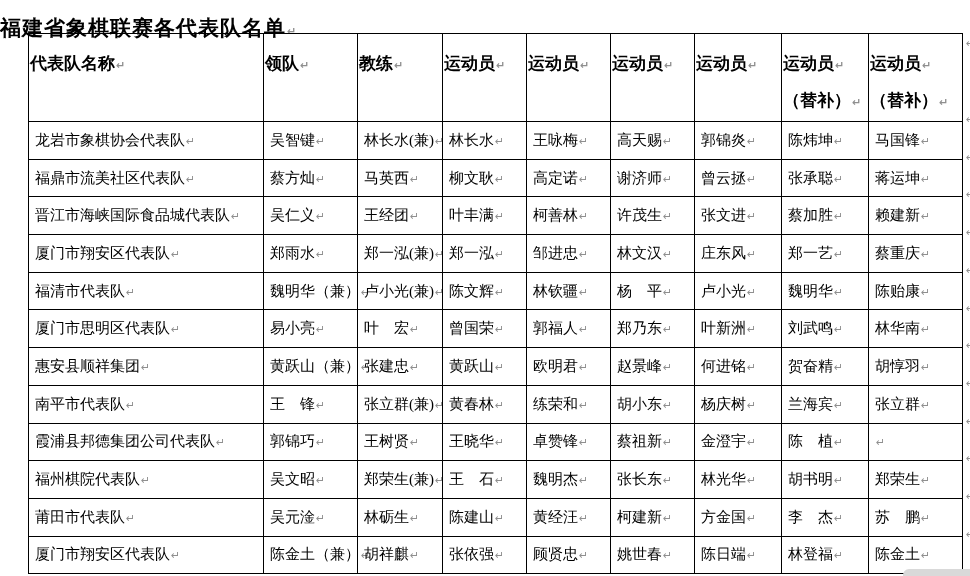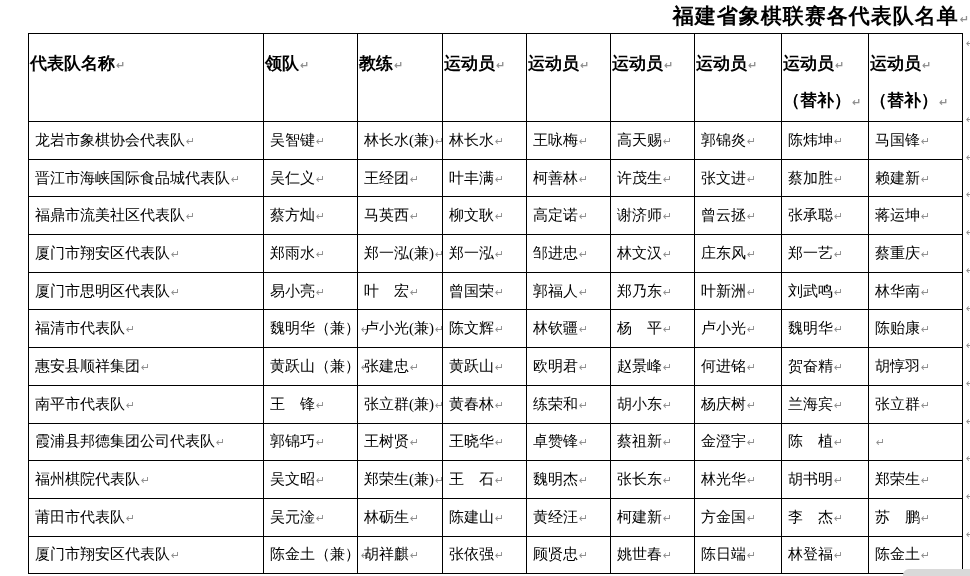--- a/index.html
+++ b/index.html
@@ -2,21 +2,21 @@
 <html><head>
 <meta charset="utf-8">
 <style>
   html,body{margin:0;padding:0;}
   body{
     width:970px;height:576px;overflow:hidden;background:#ffffff;
     font-family:"Liberation Serif","DejaVu Serif",serif;color:#000;
     position:relative;
   }
   .doc-title{
-    margin-top:2px;height:29px;line-height:29px;text-align:right;
+    margin-top:14px;height:29px;line-height:29px;text-align:left;
     font-size:21px;font-weight:bold;letter-spacing:1px;
   }
   table.roster{
     position:absolute;left:28px;top:33px;width:934px;
     border-collapse:collapse;table-layout:fixed;
   }
   table.roster th,table.roster td{
     border:1px solid #000;overflow:visible;white-space:nowrap;
   }
   table.roster thead tr{height:77px;}
@@ -78,73 +78,73 @@
         <td><span>吴智键</span><span class="pmark">↵</span></td>
         <td><span>林长水(兼)</span><span class="pmark">↵</span></td>
         <td><span>林长水</span><span class="pmark">↵</span></td>
         <td><span>王咏梅</span><span class="pmark">↵</span></td>
         <td><span>高天赐</span><span class="pmark">↵</span></td>
         <td><span>郭锦炎</span><span class="pmark">↵</span></td>
         <td><span>陈炜坤</span><span class="pmark">↵</span></td>
         <td><span>马国锋</span><span class="pmark">↵</span></td>
       </tr>
       <tr>
+        <td><span>福鼎市流美社区代表队</span><span class="pmark">↵</span></td>
+        <td><span>蔡方灿</span><span class="pmark">↵</span></td>
+        <td><span>马英西</span><span class="pmark">↵</span></td>
+        <td><span>柳文耿</span><span class="pmark">↵</span></td>
+        <td><span>高定诺</span><span class="pmark">↵</span></td>
+        <td><span>谢济师</span><span class="pmark">↵</span></td>
+        <td><span>曾云拯</span><span class="pmark">↵</span></td>
+        <td><span>张承聪</span><span class="pmark">↵</span></td>
+        <td><span>蒋运坤</span><span class="pmark">↵</span></td>
+      </tr>
+      <tr>
         <td><span>晋江市海峡国际食品城代表队</span><span class="pmark">↵</span></td>
         <td><span>吴仁义</span><span class="pmark">↵</span></td>
         <td><span>王经团</span><span class="pmark">↵</span></td>
         <td><span>叶丰满</span><span class="pmark">↵</span></td>
         <td><span>柯善林</span><span class="pmark">↵</span></td>
         <td><span>许茂生</span><span class="pmark">↵</span></td>
         <td><span>张文进</span><span class="pmark">↵</span></td>
         <td><span>蔡加胜</span><span class="pmark">↵</span></td>
         <td><span>赖建新</span><span class="pmark">↵</span></td>
       </tr>
       <tr>
-        <td><span>福鼎市流美社区代表队</span><span class="pmark">↵</span></td>
-        <td><span>蔡方灿</span><span class="pmark">↵</span></td>
-        <td><span>马英西</span><span class="pmark">↵</span></td>
-        <td><span>柳文耿</span><span class="pmark">↵</span></td>
-        <td><span>高定诺</span><span class="pmark">↵</span></td>
-        <td><span>谢济师</span><span class="pmark">↵</span></td>
-        <td><span>曾云拯</span><span class="pmark">↵</span></td>
-        <td><span>张承聪</span><span class="pmark">↵</span></td>
-        <td><span>蒋运坤</span><span class="pmark">↵</span></td>
-      </tr>
-      <tr>
         <td><span>厦门市翔安区代表队</span><span class="pmark">↵</span></td>
         <td><span>郑雨水</span><span class="pmark">↵</span></td>
         <td><span>郑一泓(兼)</span><span class="pmark">↵</span></td>
         <td><span>郑一泓</span><span class="pmark">↵</span></td>
         <td><span>邹进忠</span><span class="pmark">↵</span></td>
         <td><span>林文汉</span><span class="pmark">↵</span></td>
         <td><span>庄东风</span><span class="pmark">↵</span></td>
         <td><span>郑一艺</span><span class="pmark">↵</span></td>
         <td><span>蔡重庆</span><span class="pmark">↵</span></td>
       </tr>
       <tr>
+        <td><span>福清市代表队</span><span class="pmark">↵</span></td>
+        <td><span>魏明华（兼）</span><span class="pmark">↵</span></td>
+        <td><span>卢小光(兼)</span><span class="pmark">↵</span></td>
+        <td><span>陈文辉</span><span class="pmark">↵</span></td>
+        <td><span>林钦疆</span><span class="pmark">↵</span></td>
+        <td><span>杨　平</span><span class="pmark">↵</span></td>
+        <td><span>卢小光</span><span class="pmark">↵</span></td>
+        <td><span>魏明华</span><span class="pmark">↵</span></td>
+        <td><span>陈贻康</span><span class="pmark">↵</span></td>
+      </tr>
+      <tr>
         <td><span>厦门市思明区代表队</span><span class="pmark">↵</span></td>
         <td><span>易小亮</span><span class="pmark">↵</span></td>
         <td><span>叶　宏</span><span class="pmark">↵</span></td>
         <td><span>曾国荣</span><span class="pmark">↵</span></td>
         <td><span>郭福人</span><span class="pmark">↵</span></td>
         <td><span>郑乃东</span><span class="pmark">↵</span></td>
         <td><span>叶新洲</span><span class="pmark">↵</span></td>
         <td><span>刘武鸣</span><span class="pmark">↵</span></td>
         <td><span>林华南</span><span class="pmark">↵</span></td>
-      </tr>
-      <tr>
-        <td><span>福清市代表队</span><span class="pmark">↵</span></td>
-        <td><span>魏明华（兼）</span><span class="pmark">↵</span></td>
-        <td><span>卢小光(兼)</span><span class="pmark">↵</span></td>
-        <td><span>陈文辉</span><span class="pmark">↵</span></td>
-        <td><span>林钦疆</span><span class="pmark">↵</span></td>
-        <td><span>杨　平</span><span class="pmark">↵</span></td>
-        <td><span>卢小光</span><span class="pmark">↵</span></td>
-        <td><span>魏明华</span><span class="pmark">↵</span></td>
-        <td><span>陈贻康</span><span class="pmark">↵</span></td>
       </tr>
       <tr>
         <td><span>惠安县顺祥集团</span><span class="pmark">↵</span></td>
         <td><span>黄跃山（兼）</span><span class="pmark">↵</span></td>
         <td><span>张建忠</span><span class="pmark">↵</span></td>
         <td><span>黄跃山</span><span class="pmark">↵</span></td>
         <td><span>欧明君</span><span class="pmark">↵</span></td>
         <td><span>赵景峰</span><span class="pmark">↵</span></td>
         <td><span>何进铭</span><span class="pmark">↵</span></td>
         <td><span>贺奋精</span><span class="pmark">↵</span></td>

